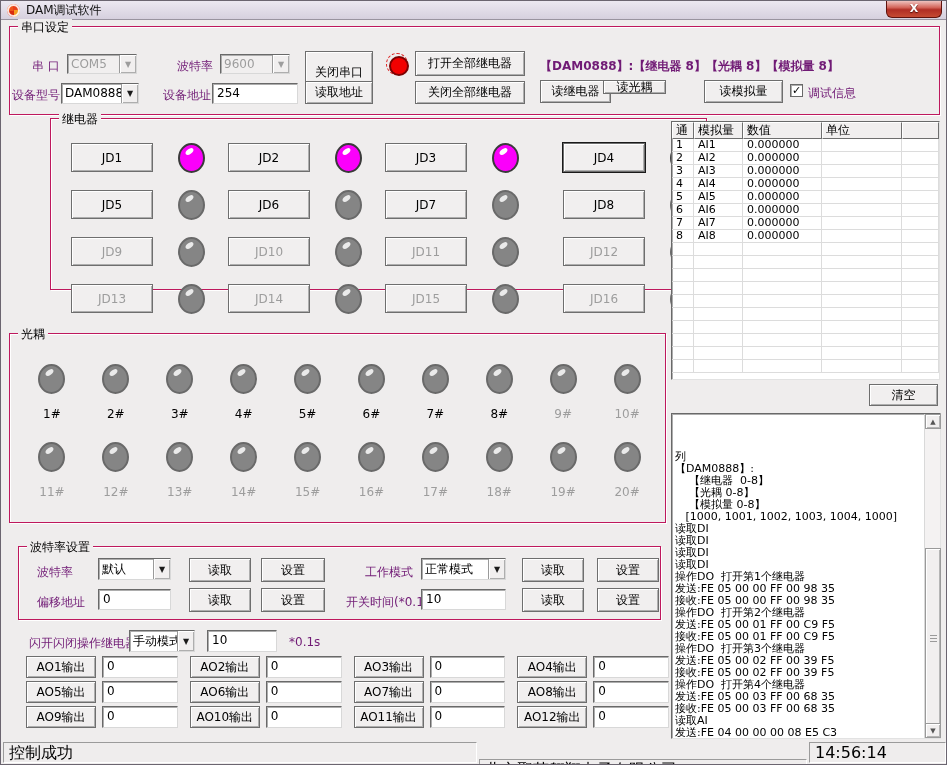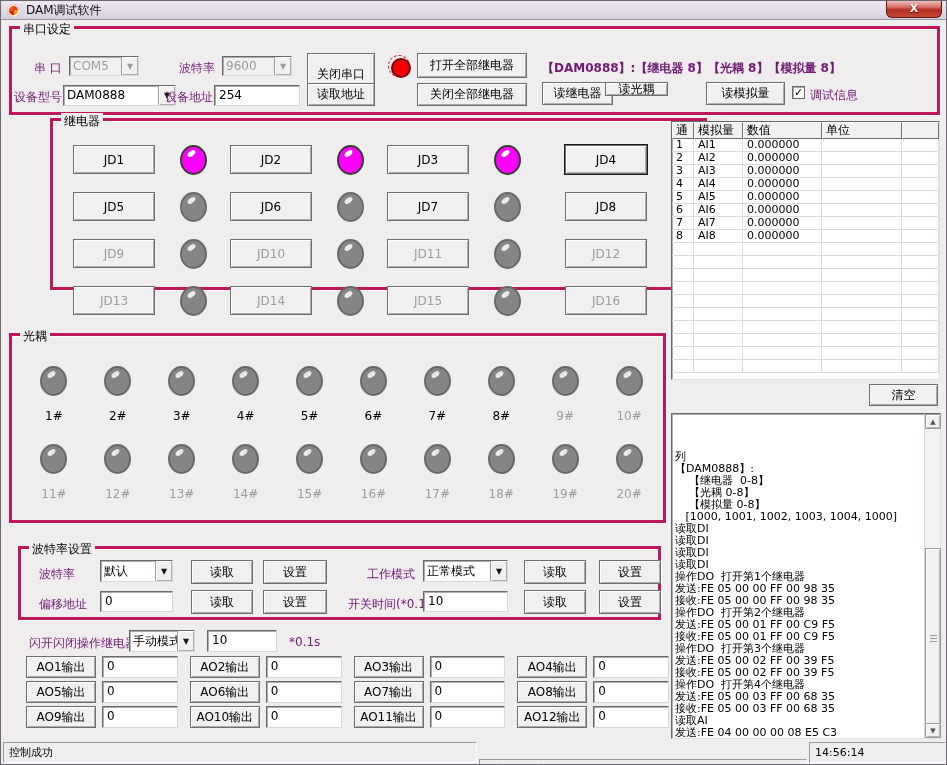--- a/index.html
+++ b/index.html
@@ -12,21 +12,21 @@
   .app-icon { width:13px; height:13px; margin-left:6px; border-radius:50%;
     background:conic-gradient(#e8401c 0 90deg,#f59b1e 90deg 180deg,#d92c0f 180deg 270deg,#f0551c 270deg 360deg);
     box-shadow:inset 0 0 0 2px rgba(255,255,255,.85); }
   .title-text { margin-left:6px; font-size:12px; color:#111; }
   .close-btn { position:absolute; right:4px; top:0; width:56px; height:17px;
     background:linear-gradient(#eec2be,#d4675c 40%,#b02e24 55%,#c54a33);
     border:1px solid #5f130d; border-top:none; border-radius:0 0 6px 6px;
     color:#fff; font-size:11px; font-weight:bold; text-align:center; line-height:15px; text-shadow:0 1px 1px #551109; }
 
   
-  .group { position:absolute; border:3px solid #be185d; box-shadow:1px 1px 0 #ffffff, inset 1px 1px 0 #ffffff; }
+  .group { position:absolute; border:1px solid #be185d; box-shadow:1px 1px 0 #ffffff, inset 1px 1px 0 #ffffff; }
   .group-label { position:absolute; top:-8px; left:8px; background:#efeded; padding:0 3px; font-size:12px; white-space:nowrap; }
 
   .lbl { position:absolute; font-size:12px; white-space:nowrap; color:#701a75; }
 
   
   .btn { background:#f1efef; border:1px solid #6e6e6e;
     box-shadow:inset 1px 1px 0 #ffffff, inset -1px -1px 0 #aeaeae;
     font-size:12px; color:#000; display:flex; align-items:center; justify-content:center; white-space:nowrap; }
   .btn.abs { position:absolute; }
   .btn.disabled { color:#9d9d9d; }
@@ -105,21 +105,21 @@
   
   .ao-grid { position:absolute; left:25px; top:655px; width:643px; display:grid;
     grid-template-columns:repeat(4,1fr); column-gap:12px; row-gap:3px; }
   .ao-cell { display:flex; gap:6px; height:22px; }
   .ao-btn { width:70px; height:22px; flex:none; }
   .ao-input { flex:1; height:22px; }
 
   
   .status-cell { position:absolute; top:741px; height:21px; background:#efeded;
     border:1px solid #9b9b9b; border-bottom-color:#ffffff; border-right-color:#ffffff;
-    font-size:11px; line-height:19px; padding-left:5px; white-space:nowrap; overflow:hidden; }
+    font-size:16px; line-height:19px; padding-left:5px; white-space:nowrap; overflow:hidden; }
 </style>
 </head>
 <body>
 
 <div class="window">
 
   <div class="titlebar">
     <div class="app-icon"></div>
     <div class="title-text">DAM调试软件</div>
     <div class="close-btn">X</div>
@@ -139,21 +139,21 @@
       <span class="combo-text">9600</span>
       <span class="combo-arrow">▼</span>
     </div>
 
     <div class="btn abs" style="left:295px; top:24px; width:68px; height:42px;">关闭串口</div>
     <div class="redled" style="left:376px; top:26px;"></div>
     <div class="btn abs" style="left:405px; top:24px; width:110px; height:25px;">打开全部继电器</div>
     <div class="lbl" style="left:530px; top:31px; font-weight:bold;">【DAM0888】:【继电器  8】【光耦 8】【模拟量 8】</div>
 
     <div class="lbl" style="left:2px; top:60px;">设备型号</div>
-    <div class="combo abs" style="left:51px; top:56px; width:113px; height:21px;">
+    <div class="combo abs" style="left:51px; top:56px; width:78px; height:21px;">
       <span class="combo-text">DAM0888</span>
       <span class="combo-arrow">▼</span>
     </div>
     <div class="lbl" style="left:153px; top:60px;">设备地址</div>
     <div class="field abs" style="left:202px; top:56px; width:86px; height:21px;">254</div>
 
     <div class="btn abs" style="left:295px; top:54px; width:68px; height:23px;">读取地址</div>
     <div class="btn abs" style="left:405px; top:54px; width:110px; height:23px;">关闭全部继电器</div>
     <div class="btn abs" style="left:530px; top:53px; width:71px; height:23px;">读继电器</div>
     <div class="btn abs" style="left:593px; top:53px; width:63px; height:14px;">读光耦</div>

